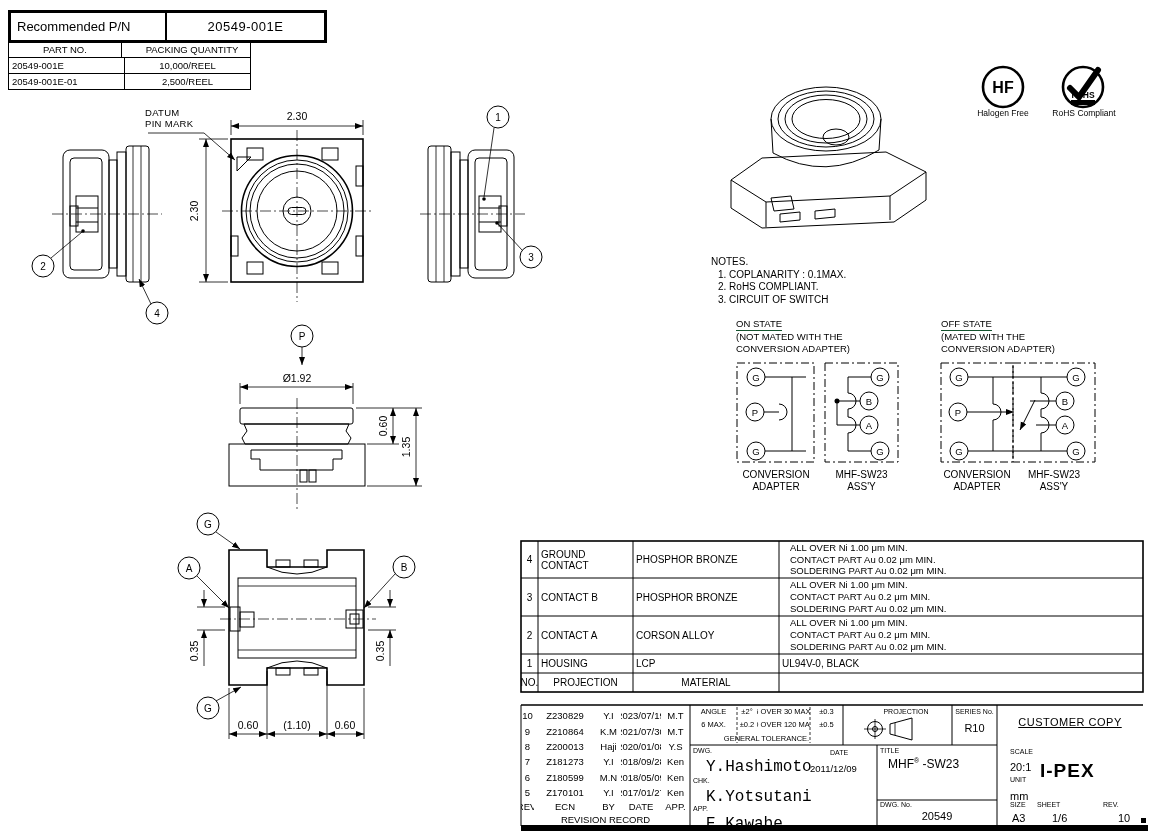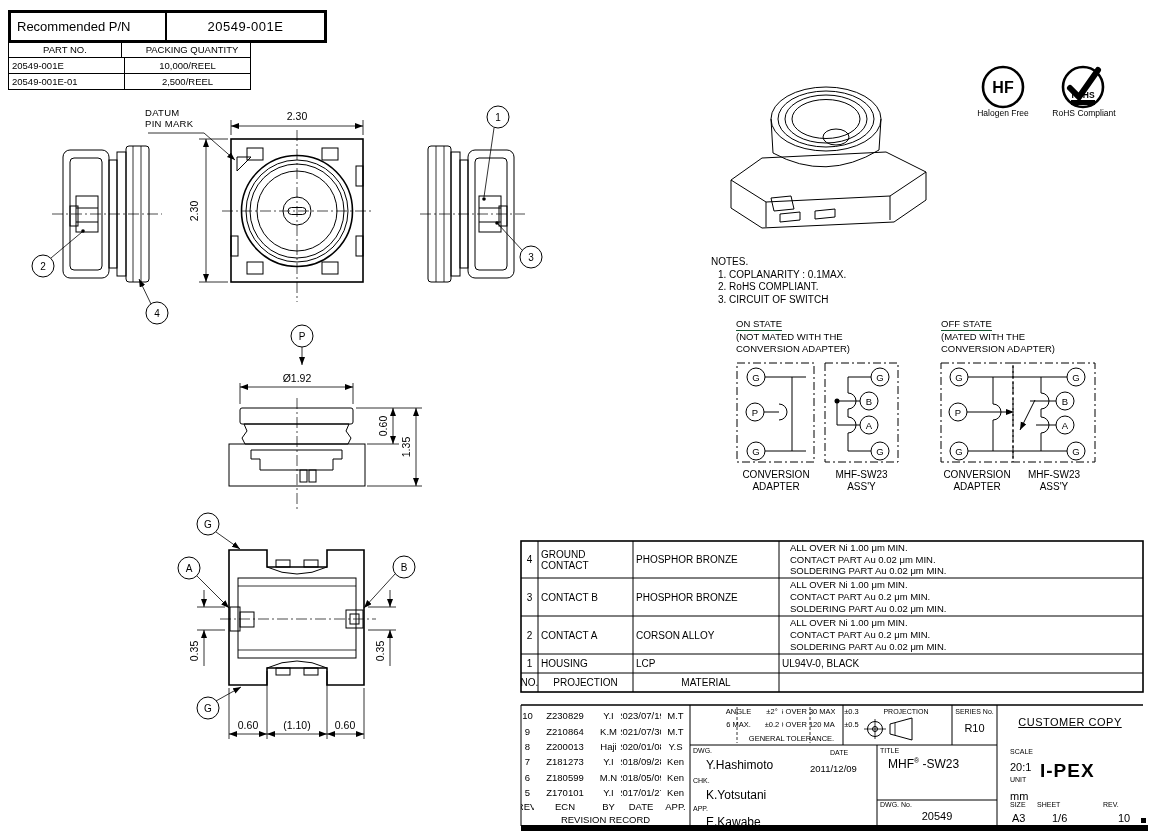--- a/index.html
+++ b/index.html
@@ -46,25 +46,25 @@
   .bom .lc{padding-left:3px;}
   .bom .fin{flex-direction:column;align-items:flex-start;justify-content:center;padding-left:11px;font-size:9.5px;line-height:11.8px;}
   
   .rev{left:521px;top:708px;width:169px;height:118px;display:grid;
        grid-template-columns:13px 62px 25px 40px 29px;
        grid-template-rows:repeat(6,15.4px) 13px 13px;font-size:9.5px;}
   .rev>div{display:flex;align-items:center;justify-content:center;overflow:hidden;}
   .rev .full{grid-column:1/-1;}
   
   .tol{left:690px;top:705px;width:153px;height:56px;display:grid;
-       grid-template-columns:47px 20px 53px 33px;grid-template-rows:13px 13px 14px;font-size:7.5px;padding-left:25px;}
+       grid-template-columns:47px 20px 53px 33px;grid-template-rows:13px 13px 14px;font-size:7.5px;}
   .tol>div{display:flex;align-items:center;justify-content:center;white-space:nowrap;overflow:hidden;}
   .tol .full{grid-column:1/-1;}
   .lab7{font-size:7px;}
-  .v10{font-size:12px;}
+  .v10{font-size:16px;font-family:Liberation Mono, monospace;}
   .v11{font-size:11px;}
   .logo{font-size:19px;font-weight:bold;letter-spacing:1px;}
   .copy{font-size:11px;letter-spacing:.5px;text-decoration:underline;}
   .ttl{font-size:12px;}
   .ttl sup{font-size:7px;}
   .dot{width:5px;height:5px;background:#000;}
 </style>
 </head>
 <body>
 

